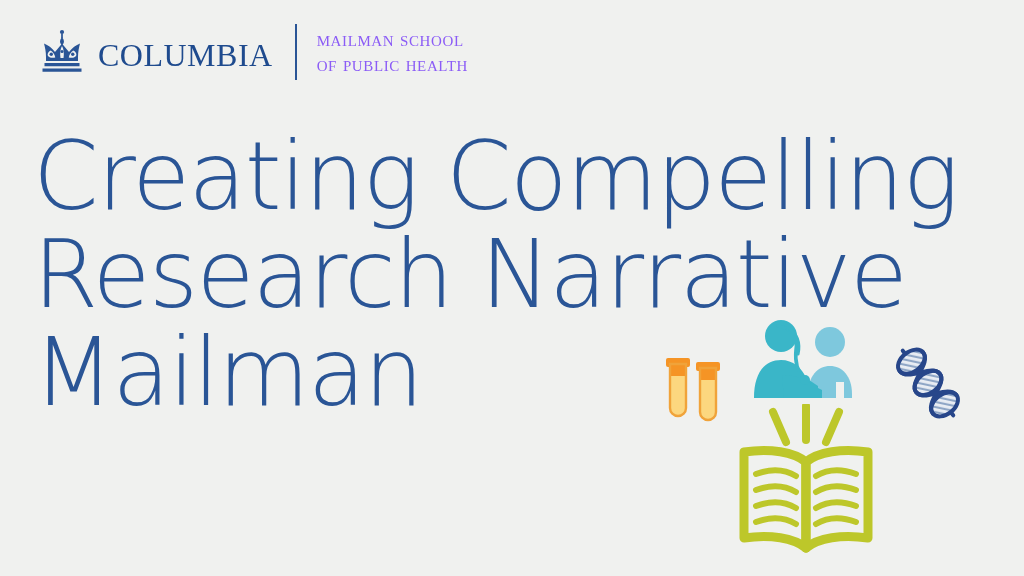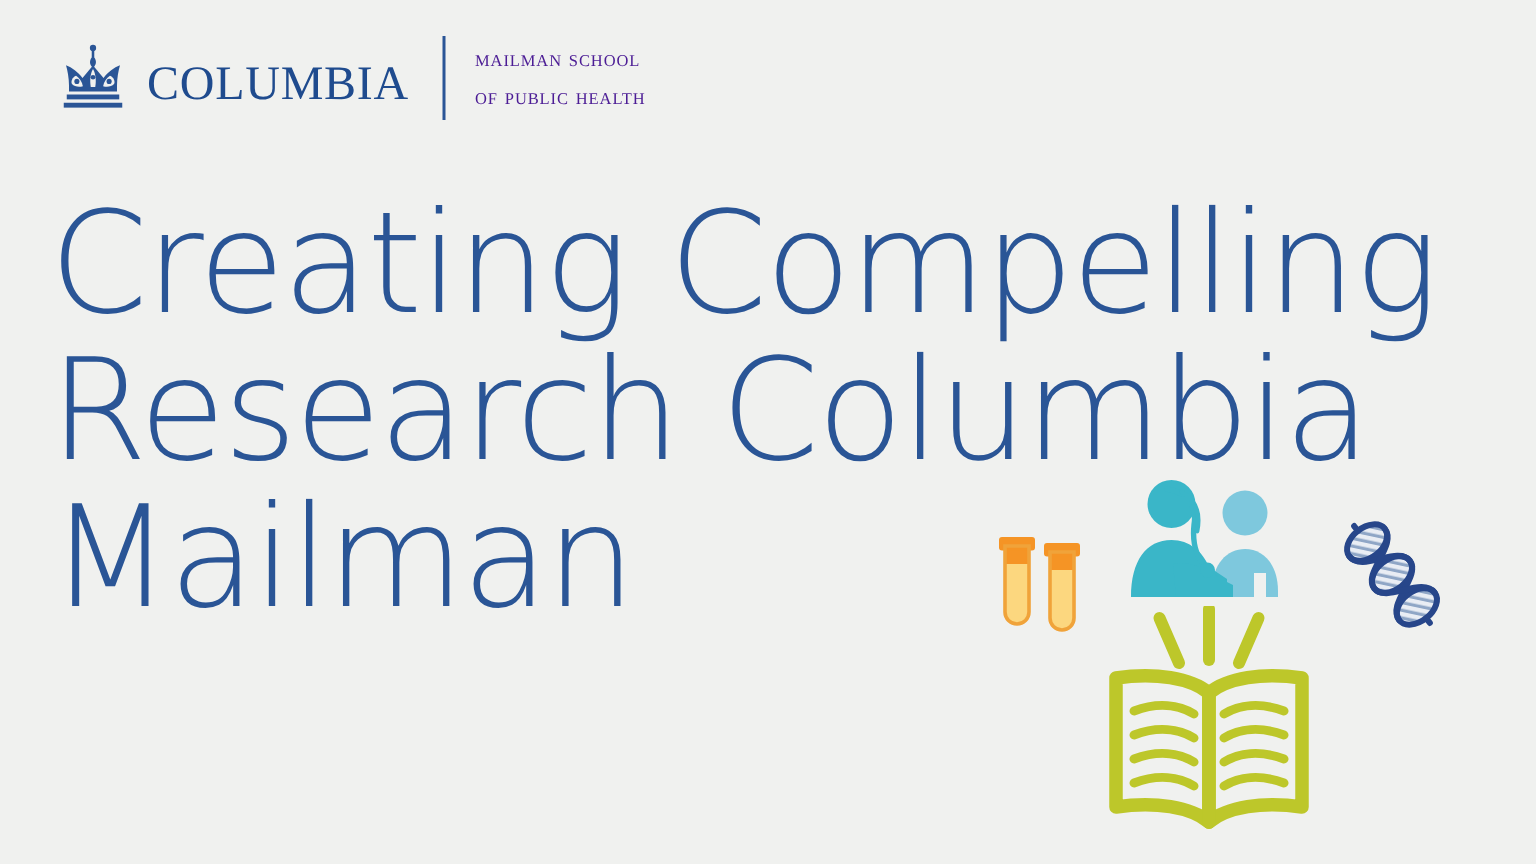--- a/index.html
+++ b/index.html
@@ -49,22 +49,22 @@
   }
   #logo-divider {
     width: 2px;
     height: 56px;
     background: #2a5596;
     margin: 0 20px 0 22px;
     flex: 0 0 auto;
   }
   #school-name {
     font-family: "Liberation Serif", serif;
-    color: #4c1d95;
-    font-size: 16px;
+    color: #8b5cf6;
+    font-size: 21px;
     line-height: 25px;
     letter-spacing: 0.6px;
     font-variant: small-caps;
     text-transform: lowercase;
     white-space: nowrap;
   }
 
   
   #title-block {
     position: absolute;
@@ -153,21 +153,21 @@
     <div id="logo-divider"></div>
 
     <div id="school-name">
       <div>Mailman School</div>
       <div>of Public Health</div>
     </div>
   </div>
 
   <div id="title-block">
     <div class="title-line">Creating Compelling</div>
-    <div class="title-line">Research Columbia</div>
+    <div class="title-line">Research Narrative</div>
     <div class="title-line">Mailman</div>
   </div>
 
   <div id="illustration">
 
     <svg class="art" id="test-tubes-icon" viewBox="0 0 80 76" aria-hidden="true">
       <g>
 
         <path d="M10 14 L26 14 L26 58 A8 8 0 0 1 18 66 A8 8 0 0 1 10 58 Z" fill="#fcd77f"></path>
         <path d="M10 14 L26 14 L26 26 L10 26 Z" fill="#f59425"></path>

